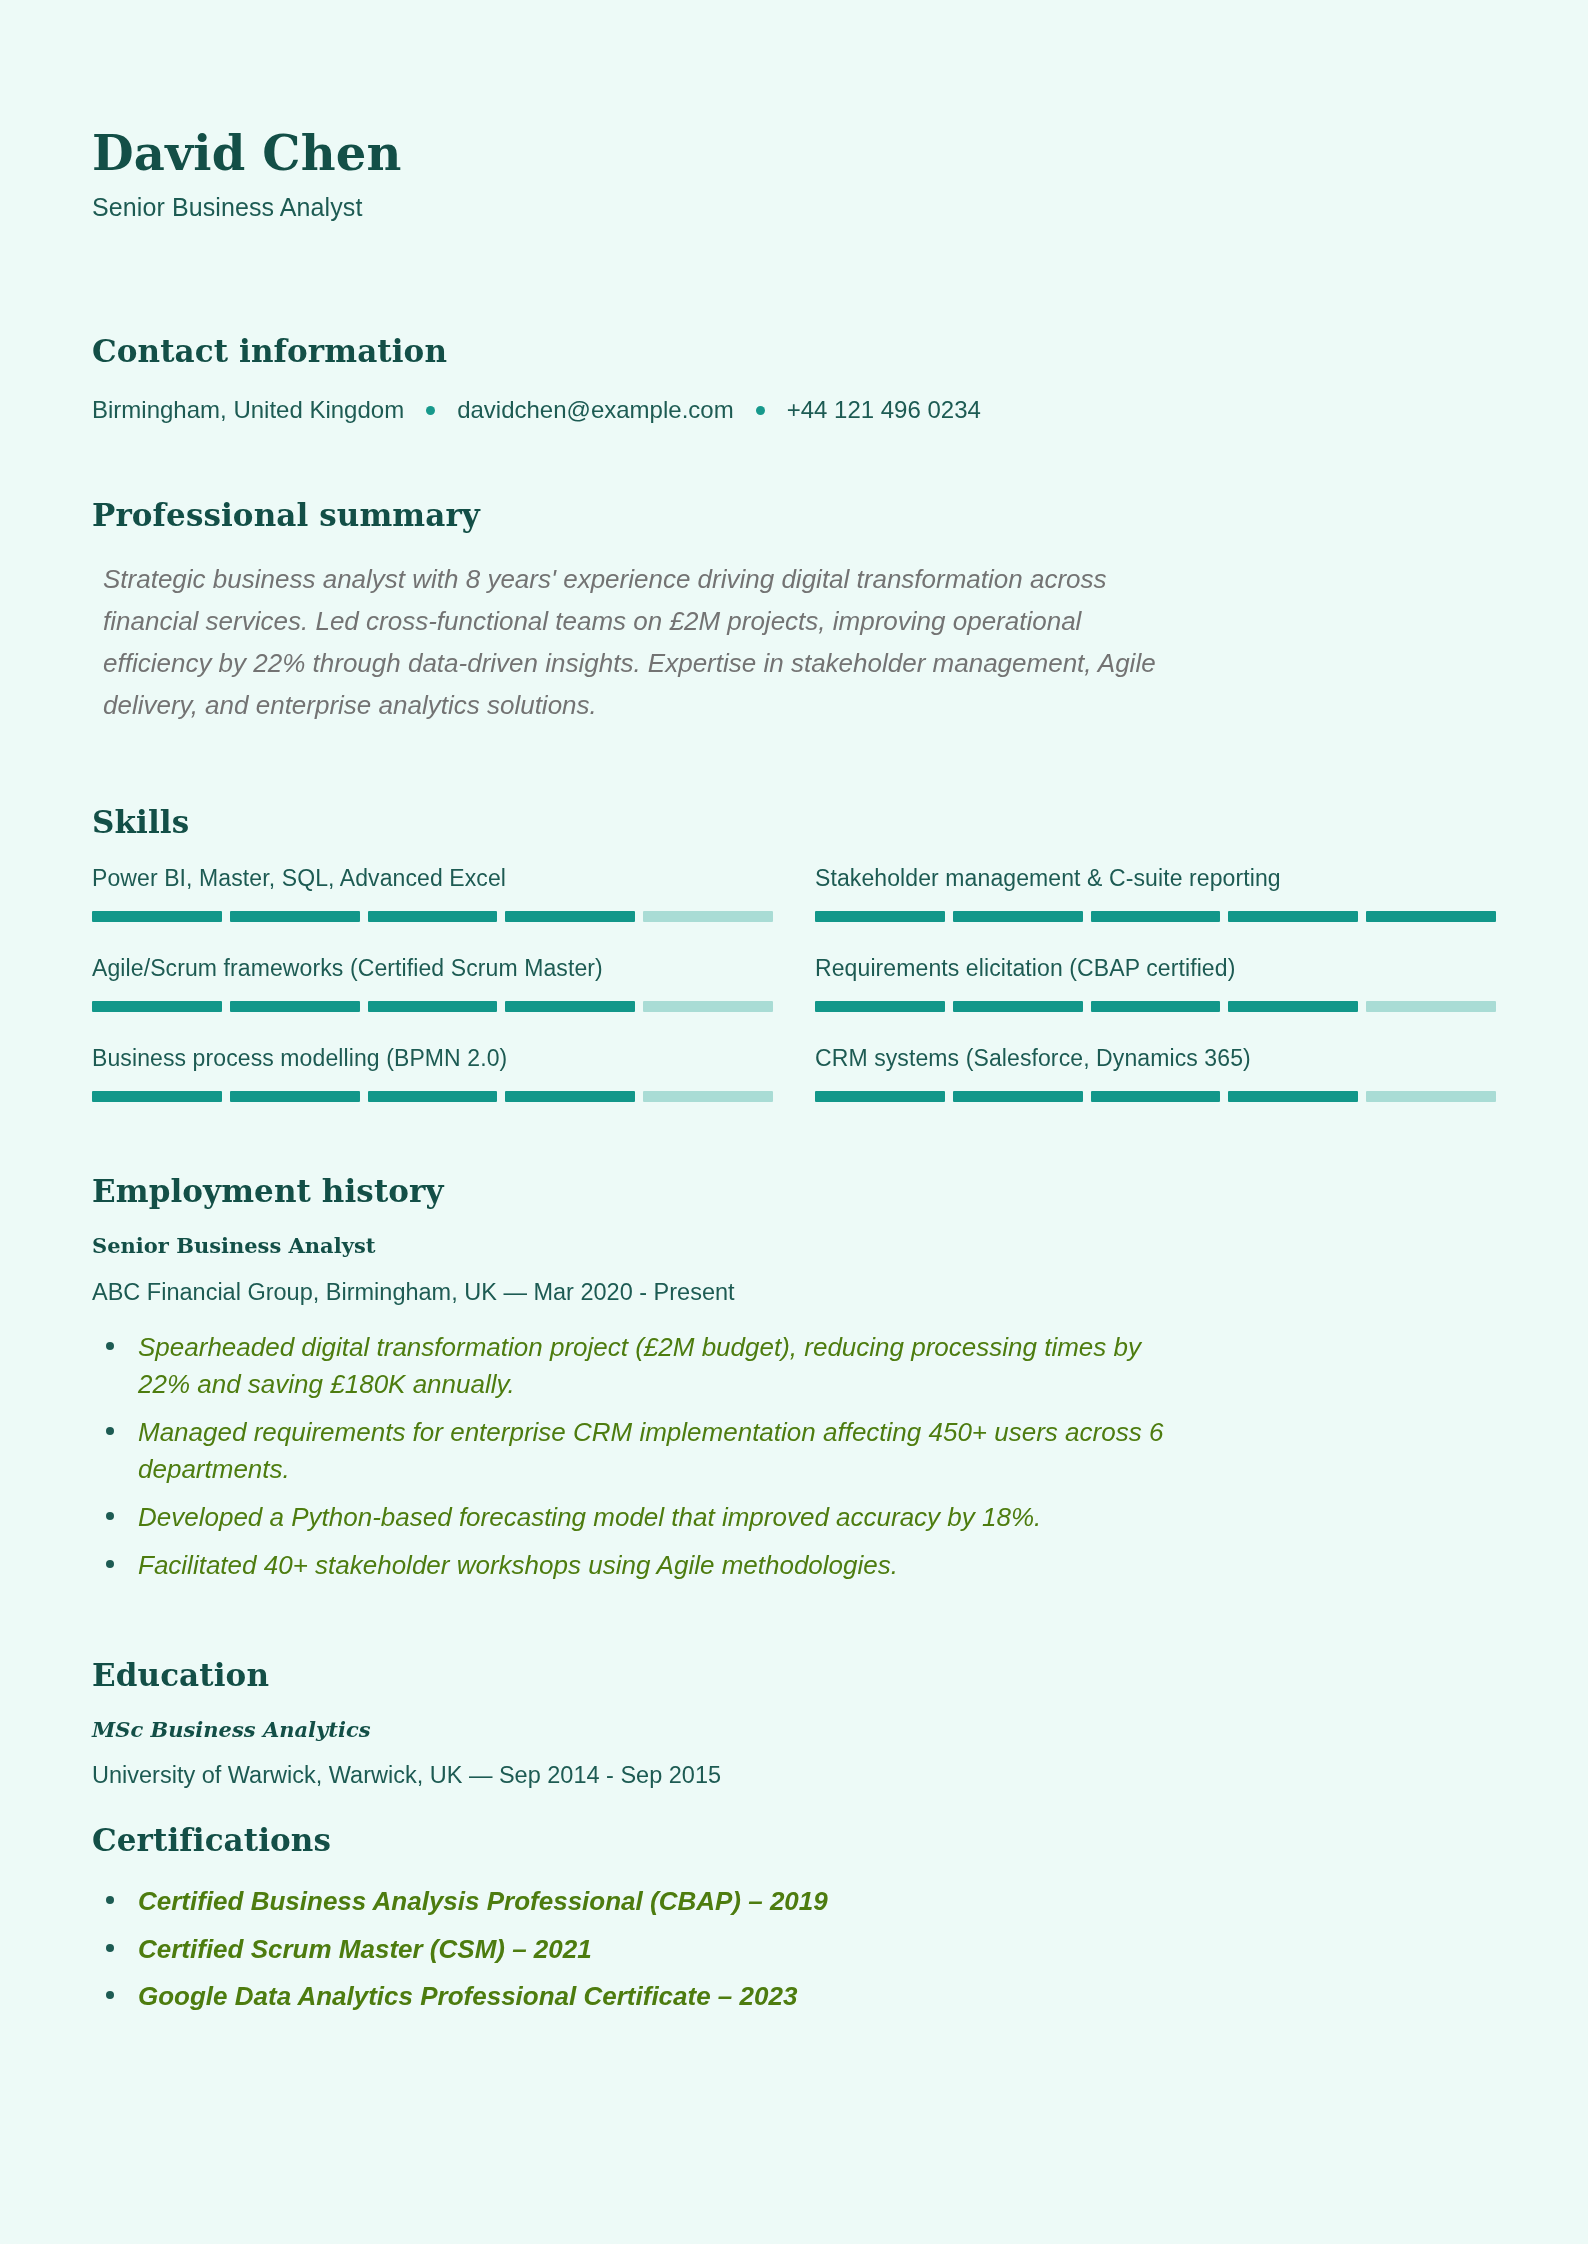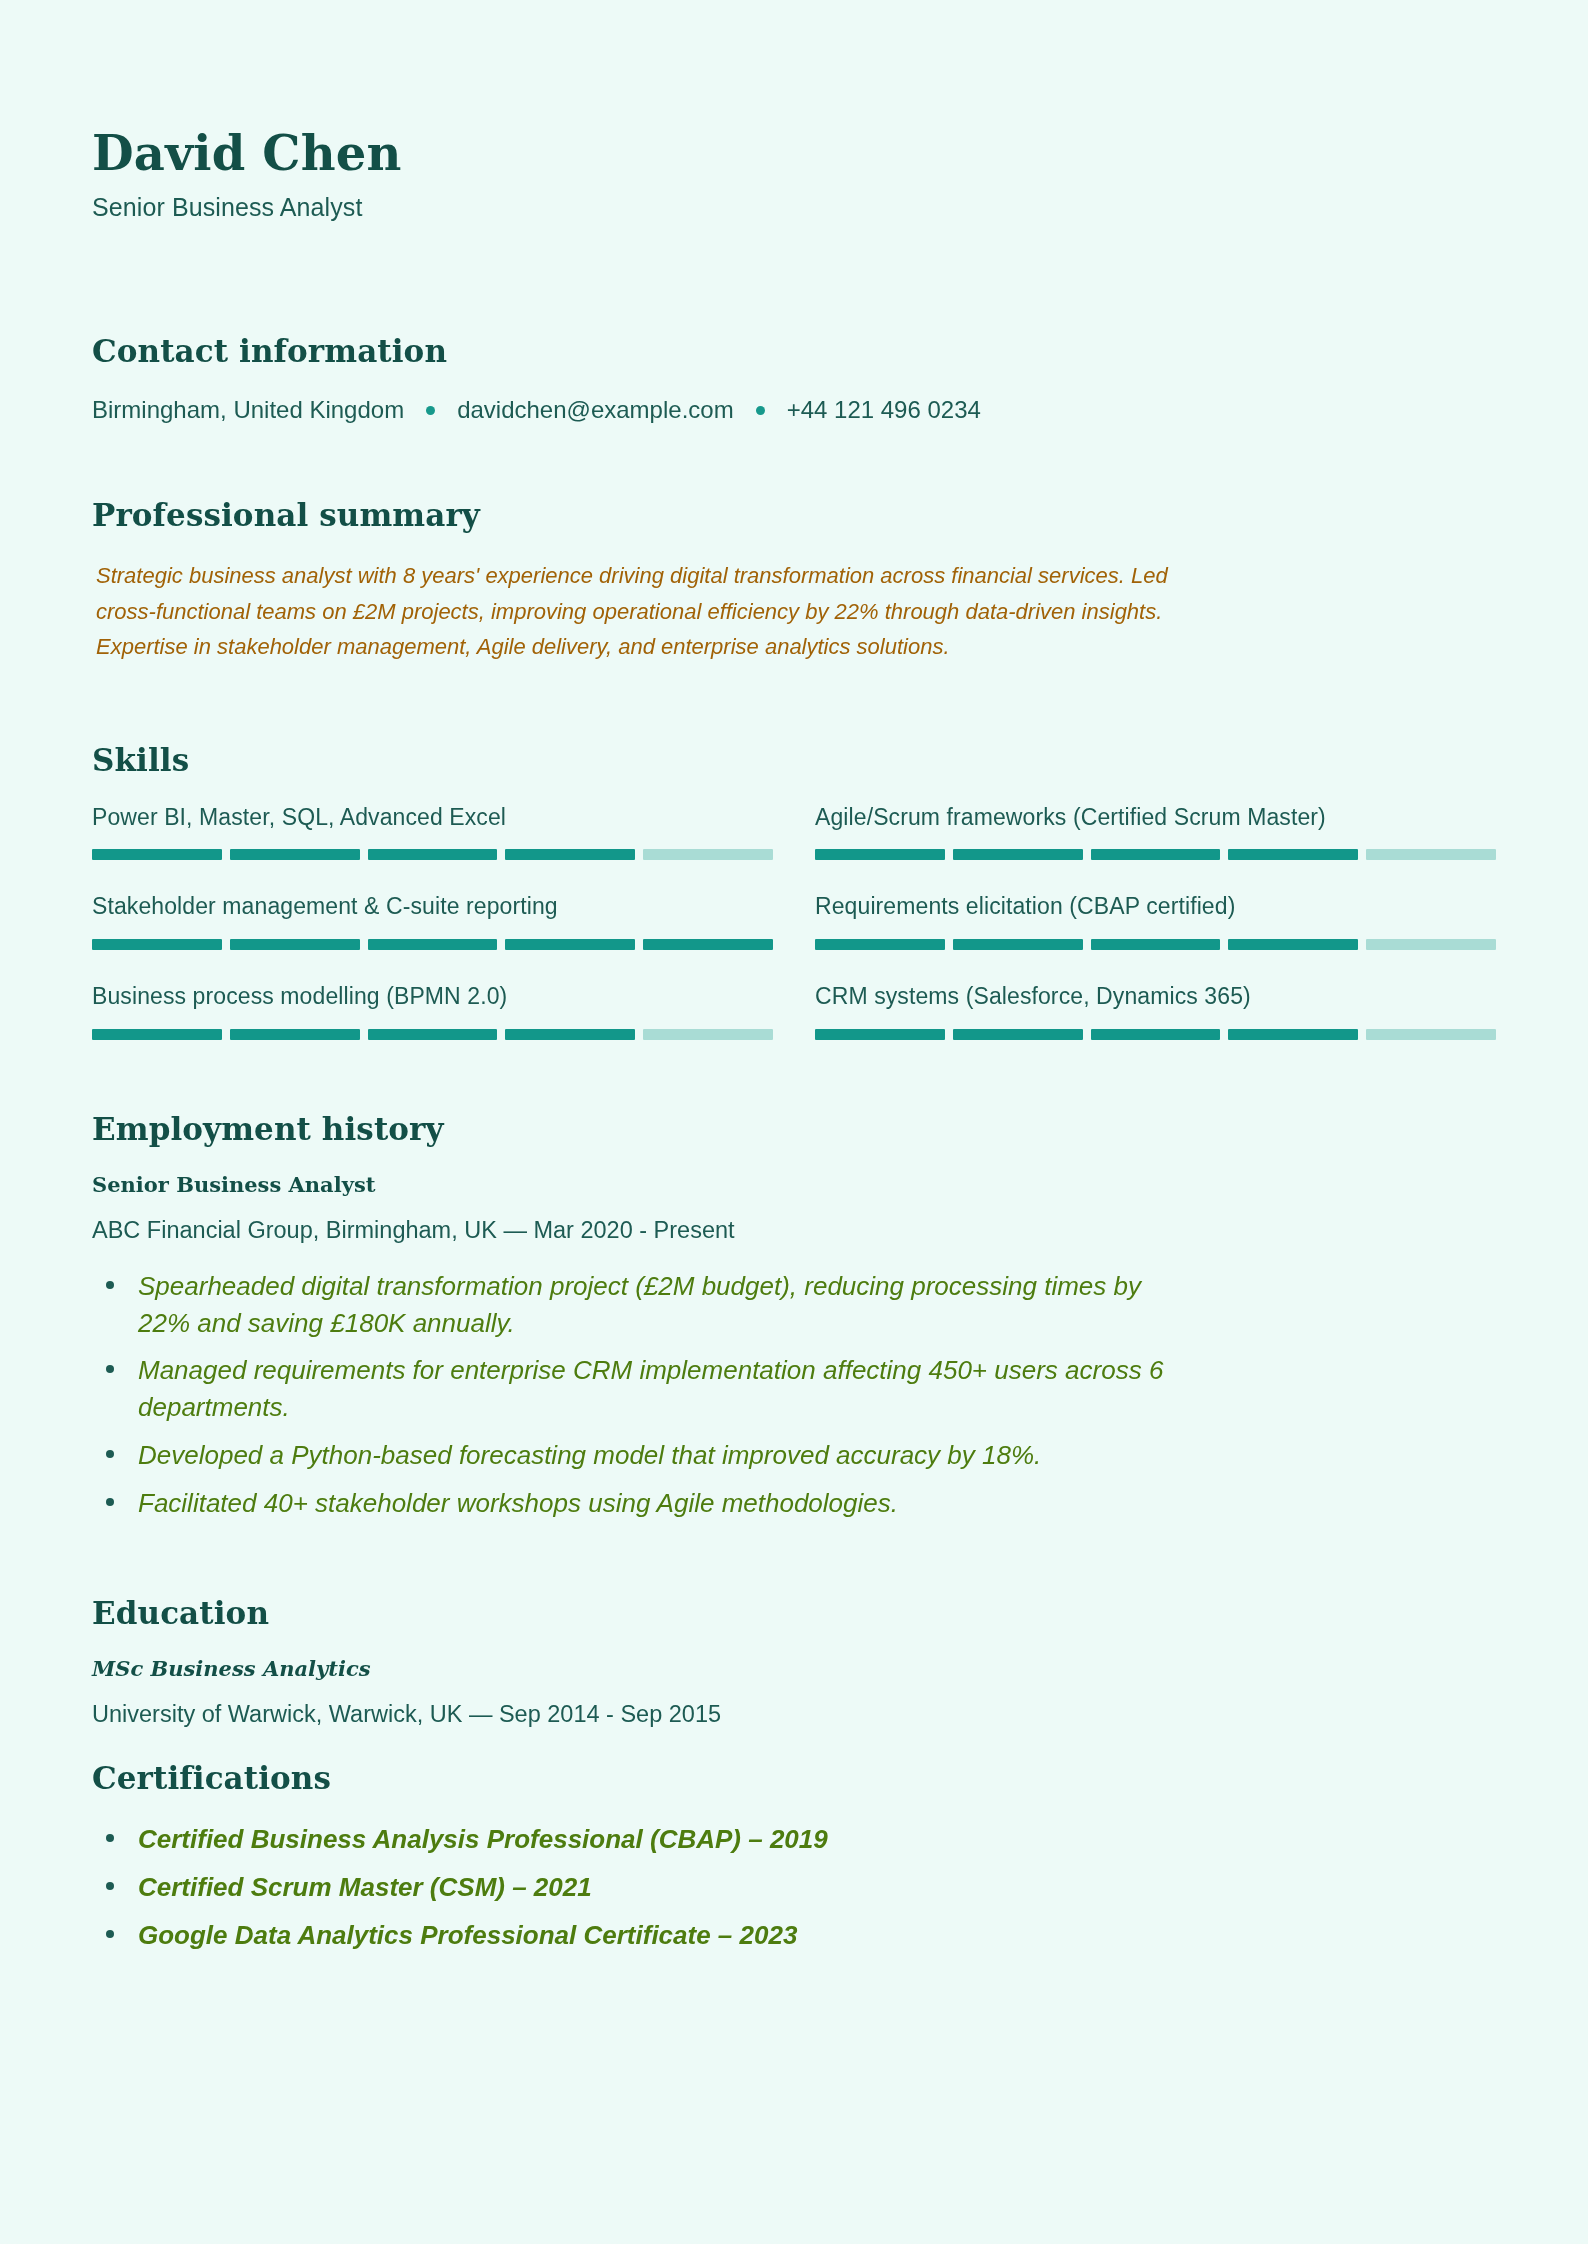--- a/index.html
+++ b/index.html
@@ -44,22 +44,22 @@
   .gap-cert    { margin-top:32px; }
 
   
   .contact-line { font-size:24px; line-height:1.35; color:#1d5b53; display:flex; align-items:center; flex-wrap:wrap; }
   .contact-item { white-space:nowrap; }
   .dot-sep { display:inline-block; width:9px; height:9px; border-radius:50%;
              background:#17998c; margin:0 22px; flex:0 0 auto; }
 
   
   .summary-text {
-    font-size:22px; font-style:italic; line-height:1.62;
-    color:#a16207; max-width:1390px; margin:4px;
+    font-size:26px; font-style:italic; line-height:1.62;
+    color:#737373; max-width:1390px; margin:11px;
   }
 
   
   .skills-grid { display:grid; grid-template-columns:681px 681px; column-gap:42px; row-gap:32px; }
   .skill { }
   .skill-label { font-size:23px; color:#1d5b53; line-height:1.3; margin-bottom:17px; letter-spacing:.1px;}
   .bar { display:flex; gap:8px; }
   .seg { height:11px; flex:1 1 0; border-radius:1px; background:#a9dcd5; }
   .seg.on { background:#12978a; }
 
@@ -123,37 +123,37 @@
           <div class="skill-label">Power BI, Master, SQL, Advanced Excel</div>
           <div class="bar">
             <span class="seg on"></span>
             <span class="seg on"></span>
             <span class="seg on"></span>
             <span class="seg on"></span>
             <span class="seg"></span>
           </div>
         </div>
         <div class="skill">
+          <div class="skill-label">Stakeholder management &amp; C-suite reporting</div>
+          <div class="bar">
+            <span class="seg on"></span>
+            <span class="seg on"></span>
+            <span class="seg on"></span>
+            <span class="seg on"></span>
+            <span class="seg on"></span>
+          </div>
+        </div>
+        <div class="skill">
           <div class="skill-label">Agile/Scrum frameworks (Certified Scrum Master)</div>
           <div class="bar">
             <span class="seg on"></span>
             <span class="seg on"></span>
             <span class="seg on"></span>
             <span class="seg on"></span>
             <span class="seg"></span>
-          </div>
-        </div>
-        <div class="skill">
-          <div class="skill-label">Stakeholder management &amp; C-suite reporting</div>
-          <div class="bar">
-            <span class="seg on"></span>
-            <span class="seg on"></span>
-            <span class="seg on"></span>
-            <span class="seg on"></span>
-            <span class="seg on"></span>
           </div>
         </div>
         <div class="skill">
           <div class="skill-label">Requirements elicitation (CBAP certified)</div>
           <div class="bar">
             <span class="seg on"></span>
             <span class="seg on"></span>
             <span class="seg on"></span>
             <span class="seg on"></span>
             <span class="seg"></span>

